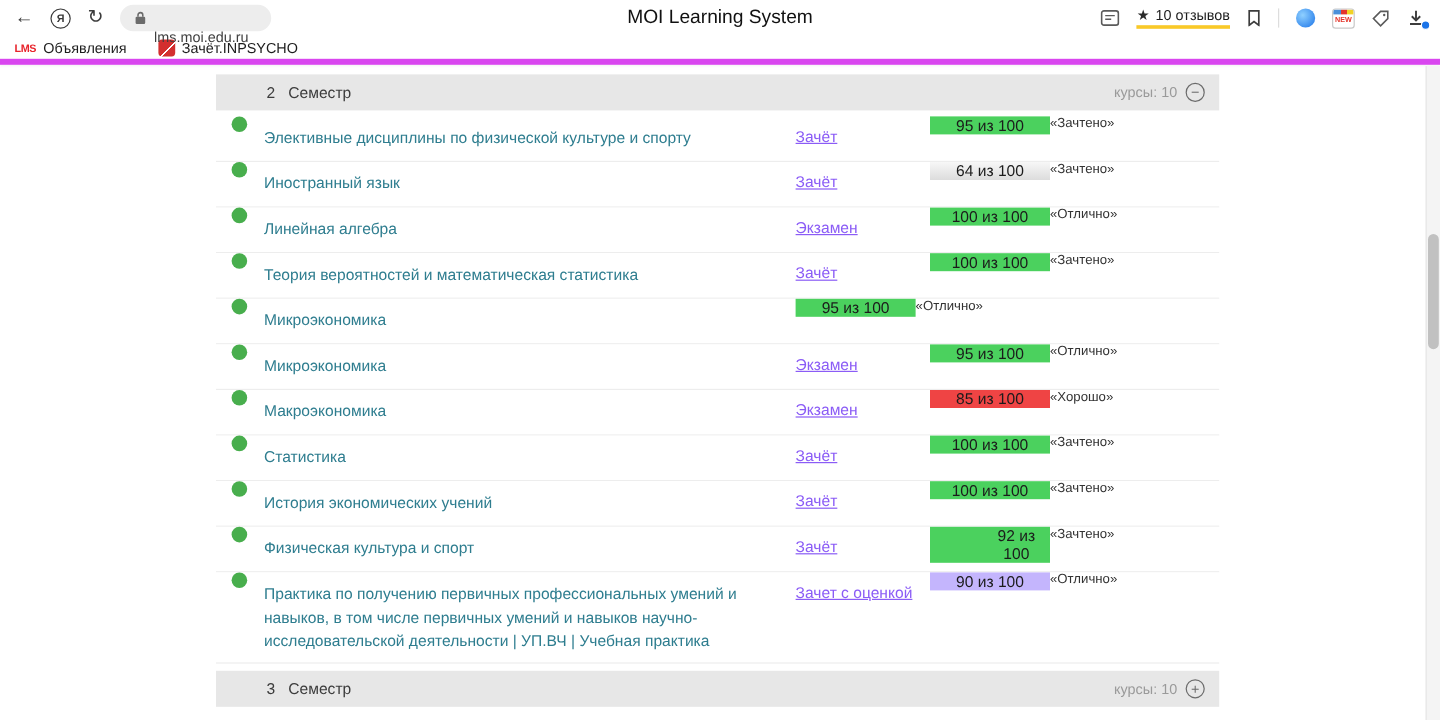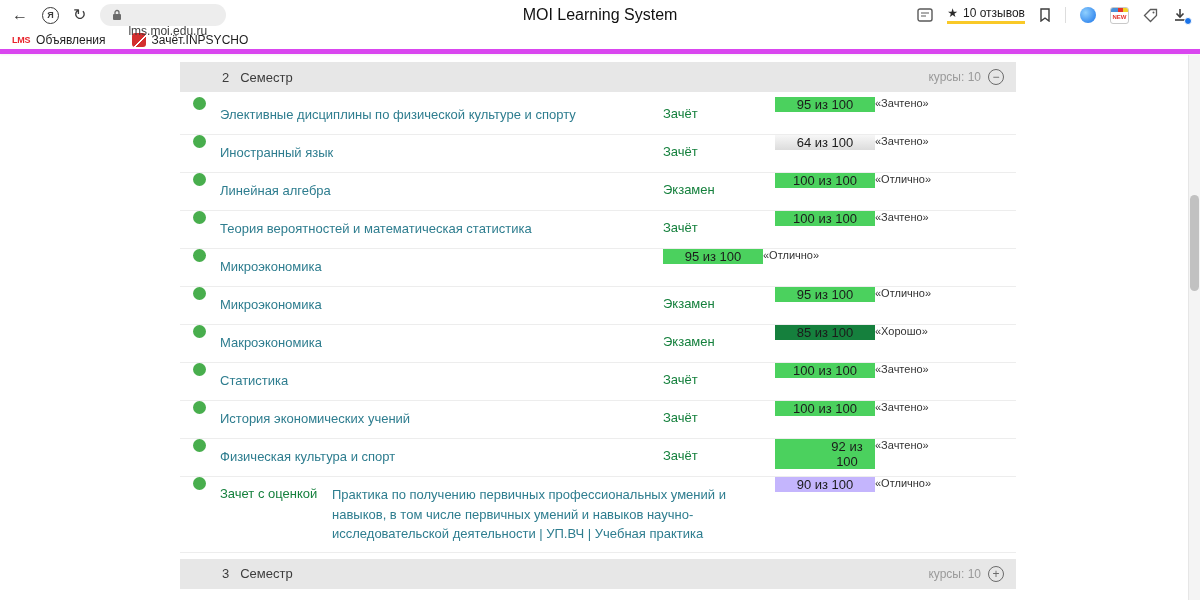--- a/index.html
+++ b/index.html
@@ -87,21 +87,21 @@
     display: flex; align-items: center; justify-content: center;
     font-size: 12px; line-height: 1; background: #e7e7e7;
   }
   .rows { margin-top: 5px; margin-bottom: 6px; }
   .row { display: flex; border-bottom: 1px solid #ededed; background: #fff; min-height: 38px; align-items: flex-start; }
   .cell { display: flex; align-items: center; }
   .cell-dot { width: 40px; padding-left: 13px; }
   .dot { width: 13px; height: 13px; border-radius: 50%; background: var(--dot-green, #48ae4d); }
   .cell-course { width: 443px; padding: 8px 14px 8px 0; }
   .course-link { color: var(--course-link, #2e7d8f); font-size: 13px; text-decoration: none; line-height: 1.5; cursor: pointer; }
-  .cell-exam { width: 112px; font-size: 13px; color: #15803d; padding: 8px 4px 8px 0; line-height: 1.45; }
+  .cell-exam { width: 112px; font-size: 13px; color: #8b5cf6; padding: 8px 4px 8px 0; line-height: 1.45; text-decoration: underline; }
   .cell-score { width: 100px; justify-content: center; font-size: 13px; color: #1b1b1b; text-align: center; }
   .cell-grade { width: 121px; font-size: 11px; color: #333; }
 
   
   .scrollbar {
     position: absolute; right: 0; top: 55px; bottom: 0; width: 12px;
     background: #f4f4f4; border-left: 1px solid #e6e6e6;
   }
   .scroll-thumb {
     position: absolute; left: 1px; right: 1px; top: 140px; height: 96px;
@@ -262,21 +262,21 @@
   </div>
 
   <div class="row">
     <div class="cell cell-dot">
       <span class="dot"></span>
     </div>
     <div class="cell cell-course">
       <a class="course-link">Макроэкономика</a>
     </div>
     <div class="cell cell-exam">Экзамен</div>
-    <div class="cell cell-score" style="background: #15803d;">85 из 100</div>
+    <div class="cell cell-score" style="background: #ef4444;">85 из 100</div>
     <div class="cell cell-grade">«Хорошо»</div>
   </div>
 
   <div class="row">
     <div class="cell cell-dot">
       <span class="dot"></span>
     </div>
     <div class="cell cell-course">
       <a class="course-link">Статистика</a>
     </div>
@@ -306,24 +306,24 @@
     </div>
     <div class="cell cell-exam">Зачёт</div>
     <div class="cell cell-score" style="background: rgb(75, 209, 94); padding-left: 44px;">92 из 100</div>
     <div class="cell cell-grade">«Зачтено»</div>
   </div>
 
   <div class="row">
     <div class="cell cell-dot">
       <span class="dot"></span>
     </div>
+    <div class="cell cell-course">
+      <a class="course-link">Практика по получению первичных профессиональных умений и навыков, в том числе первичных умений и навыков научно-исследовательской деятельности | УП.ВЧ | Учебная практика</a>
+    </div>
     <div class="cell cell-exam">Зачет с оценкой</div>
-    <div class="cell cell-course">
-      <a class="course-link">Практика по получению первичных профессиональных умений и навыков, в том числе первичных умений и навыков научно-исследовательской деятельности | УП.ВЧ | Учебная практика</a>
-    </div>
     <div class="cell cell-score" style="background: #c4b5fd;">90 из 100</div>
     <div class="cell cell-grade">«Отлично»</div>
   </div>
 </div>
 
   <div class="sem-header">
     <span class="sem-num">3</span>
     <span>Семестр</span>
     <span class="sem-right">
       <span>курсы: 10</span>

